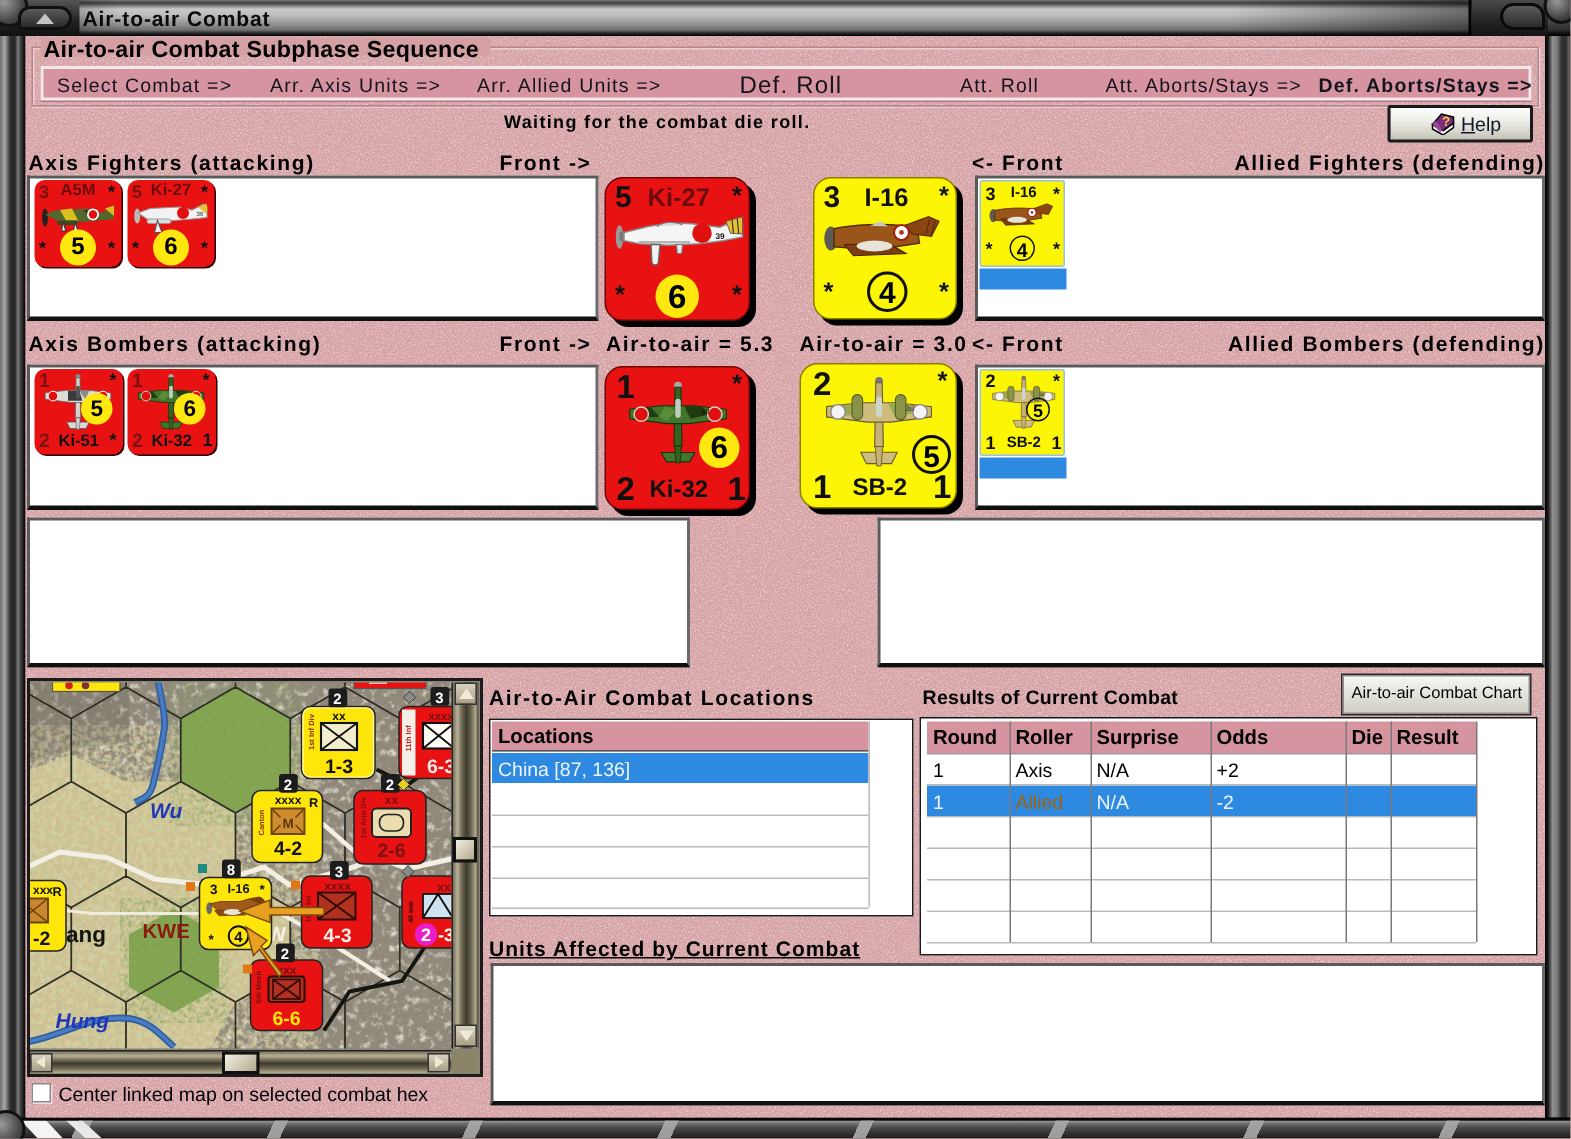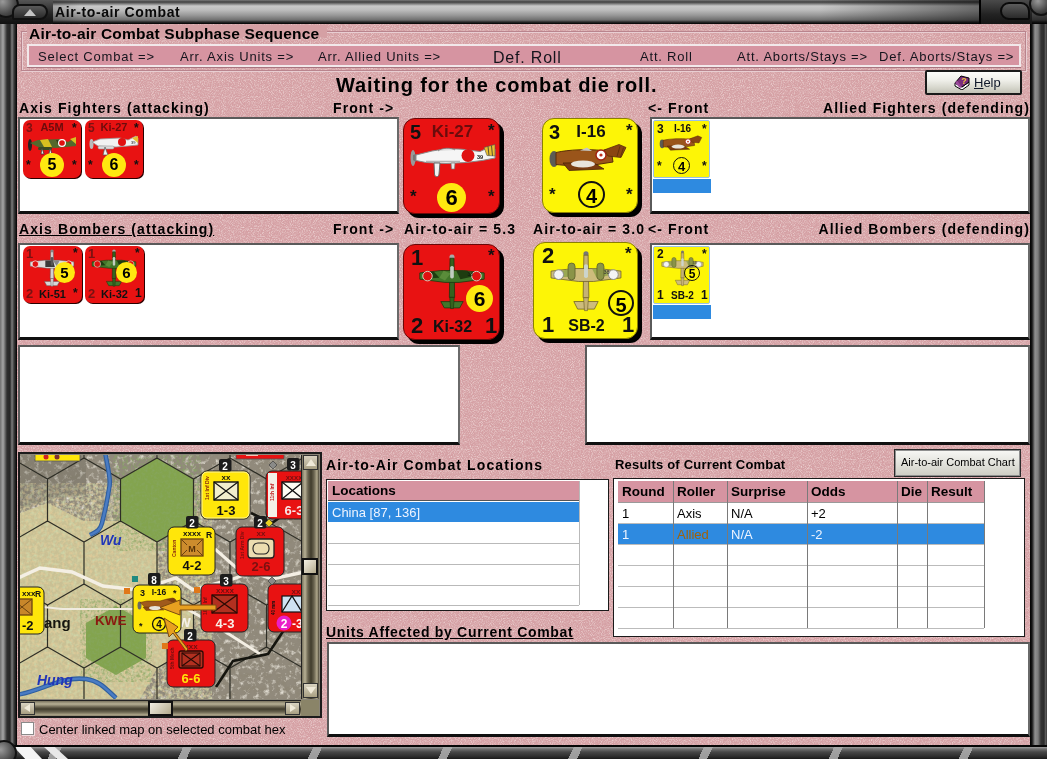--- a/index.html
+++ b/index.html
@@ -62,23 +62,23 @@
 <div class="ab" style="left:163px;top:25px;font-size:13px;letter-spacing:0.8px;color:#14141c;">Arr. Axis Units =&gt;</div>
 
 <div class="ab" style="left:301px;top:25px;font-size:13px;letter-spacing:0.8px;color:#14141c;">Arr. Allied Units =&gt;</div>
 
 <div class="ab" style="left:476px;top:25px;font-size:16px;letter-spacing:0.8px;color:#14141c;">Def. Roll</div>
 
 <div class="ab" style="left:623px;top:25px;font-size:13px;letter-spacing:0.8px;color:#14141c;">Att. Roll</div>
 
 <div class="ab" style="left:720px;top:25px;font-size:13px;letter-spacing:0.8px;color:#14141c;">Att. Aborts/Stays =&gt;</div>
 
-<div class="ab" style="left:862px;top:25px;font-size:13px;letter-spacing:0.8px;color:#14141c;">Def. Aborts/Stays =&gt;</div>
-
-<div class="ab lbl" style="left:319px;top:50px;font-size:20px;letter-spacing:0.9px;text-align:center;">Waiting for the combat die roll.</div>
+<div class="ab" style="left:862px;top:25px;font-size:13px;letter-spacing:0.8px;color:#14141c;font-weight:bold;">Def. Aborts/Stays =&gt;</div>
+
+<div class="ab lbl" style="left:319px;top:50px;font-size:12px;letter-spacing:0.9px;text-align:center;">Waiting for the combat die roll.</div>
 
 <div class="ab" style="left:908px;top:46px;width:97px;height:25px;background:linear-gradient(#fcfcfa 0%,#efefe9 40%,#d6d6cc 75%,#c2c2b6 100%);border:2px solid #1a1a1a;border-radius:2px;"></div>
 <div class="ab" style="left:936px;top:50px;width:18px;height:16px;">
 <svg width="18" height="16" viewBox="0 0 18 16">
           <polygon points="2,9 2,12 9,16 16,11 16,8 9,13" fill="#fff" stroke="#000" stroke-width="1"></polygon>
           <polygon points="2,9 8,2 16,4 16,8 9,13" fill="#7b2d7b" stroke="#000" stroke-width="1"></polygon>
           <polygon points="2,9 4,6.5 9,13 7,14" fill="#9a4a9a"></polygon>
           <text x="11" y="10" font-size="9" font-weight="bold" fill="#f4c83c" text-anchor="middle">?</text>
         </svg>
 </div>
@@ -89,21 +89,21 @@
 <div class="ab lbl" style="left:316px;top:76px;">Front -&gt;</div>
 
 <div class="ab lbl" style="left:631px;top:76px;">&lt;- Front</div>
 
 <div class="ab lbl" style="left:1013px;top:76px;transform:translateX(-100%);">Allied Fighters (defending)</div>
 
 <div class="wbox" style="left:1px;top:93px;width:381px;height:97px;"></div>
 
 <div class="wbox" style="left:633px;top:93px;width:380px;height:97px;"></div>
 
-<div class="ab lbl" style="left:2px;top:197px;text-decoration:underline;">Axis Bombers (attacking)</div>
+<div class="ab lbl" style="left:2px;top:197px;">Axis Bombers (attacking)</div>
 
 <div class="ab lbl" style="left:316px;top:197px;">Front -&gt;</div>
 
 <div class="ab lbl" style="left:387px;top:197px;">Air-to-air = 5.3</div>
 
 <div class="ab lbl" style="left:516px;top:197px;">Air-to-air = 3.0</div>
 
 <div class="ab lbl" style="left:631px;top:197px;">&lt;- Front</div>
 
 <div class="ab lbl" style="left:1013px;top:197px;transform:translateX(-100%);">Allied Bombers (defending)</div>

